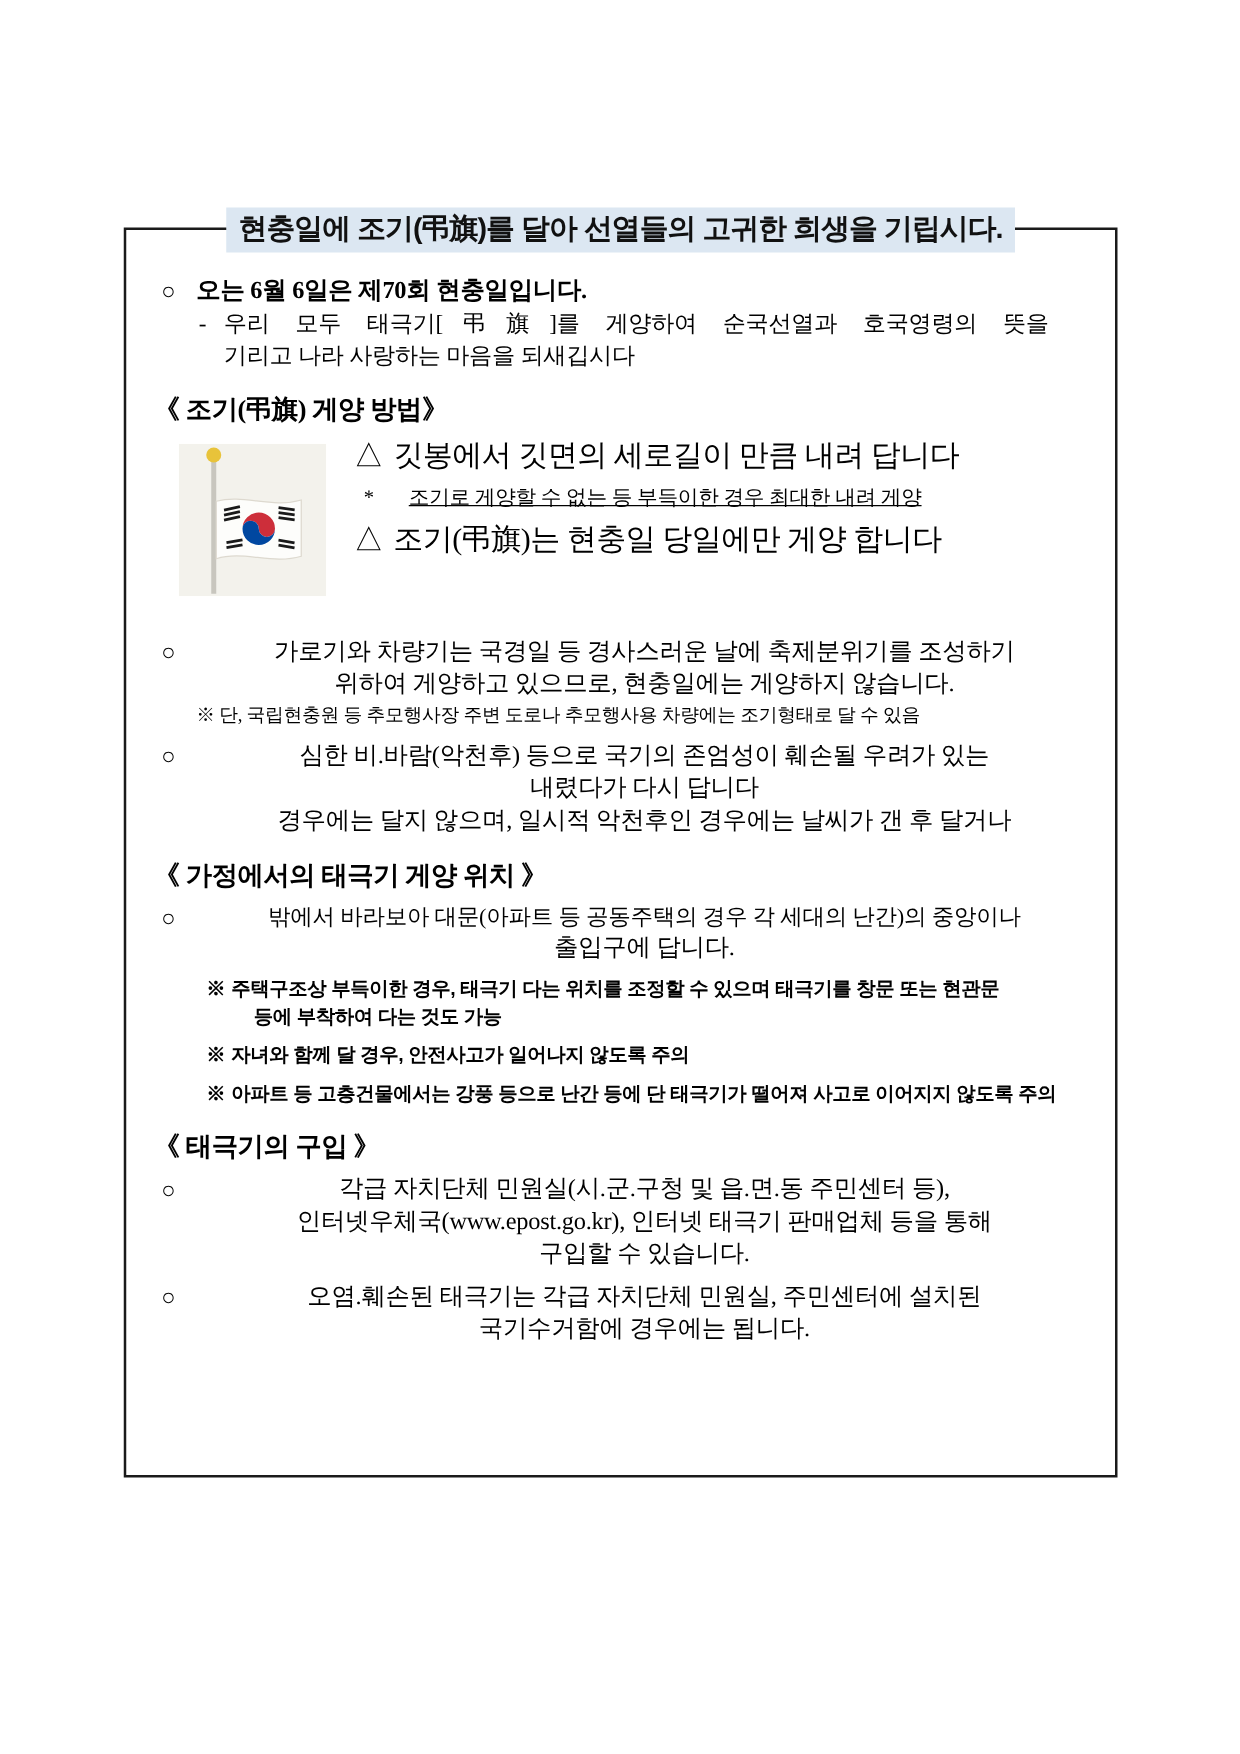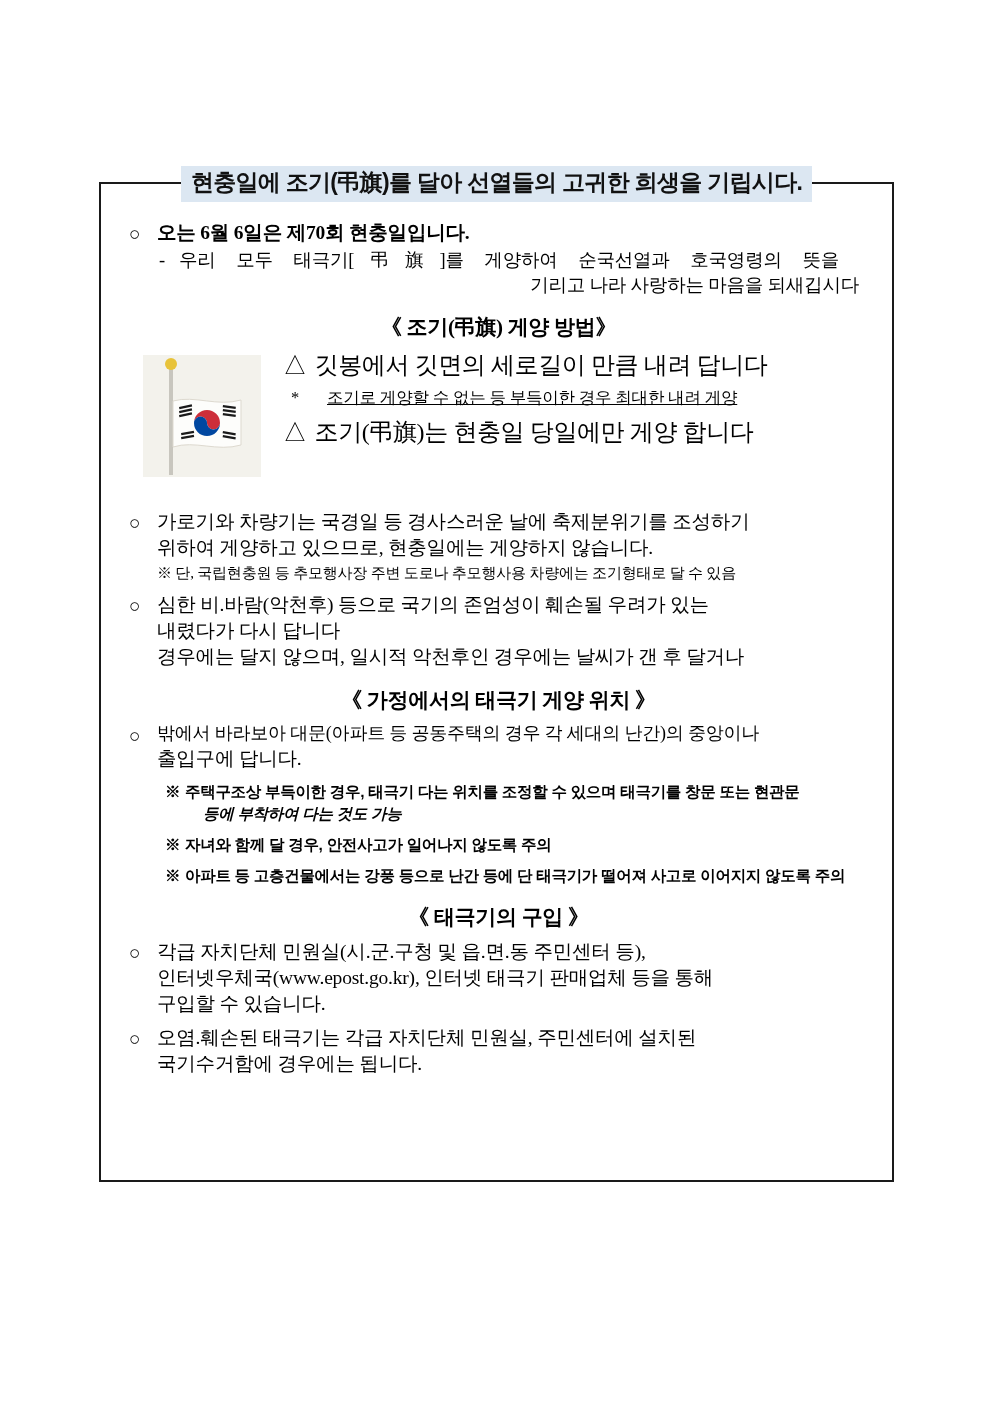--- a/index.html
+++ b/index.html
@@ -77,20 +77,21 @@
     position: absolute;
     left: 6px;
     top: 1px;
     font-size: 19px;
     line-height: 1.35;
   }
   .item-text {
     font-size: 19.5px;
     line-height: 1.33;
     letter-spacing: -0.2px;
+    text-align: center;
   }
   .bold-ko {
     font-family: "Liberation Serif", serif;
     font-weight: bold;
   }
 
   .sub-dash {
     position: relative;
     padding-left: 56px;
     font-size: 18.5px;
@@ -105,25 +106,24 @@
   }
   .sub-dash .just {
     display: block;
     text-align: justify;
     text-align-last: justify;
     width: 660px;
   }
   .sub-dash .plain {
     display: block;
     width: 680px;
-    text-align: right;
   }
 
   .section-title {
-    text-align: center;
+    text-align: left;
     font-size: 21px;
     font-weight: bold;
     margin: 16px 0 8px 0;
     letter-spacing: -0.3px;
   }
 
   
   .flag-block {
     position: relative;
     min-height: 152px;
@@ -185,21 +185,20 @@
     padding-left: 20px;
   }
   .note-bold .mark {
     position: absolute;
     left: 0;
     top: 0;
   }
   .note-bold .l2 {
     display: block;
     padding-left: 18px;
-    font-style: italic;
   }
 
   .spacer-sm { height: 8px; }
 
   
   svg { display: block; }
 </style>
 </head>
 <body>
 

